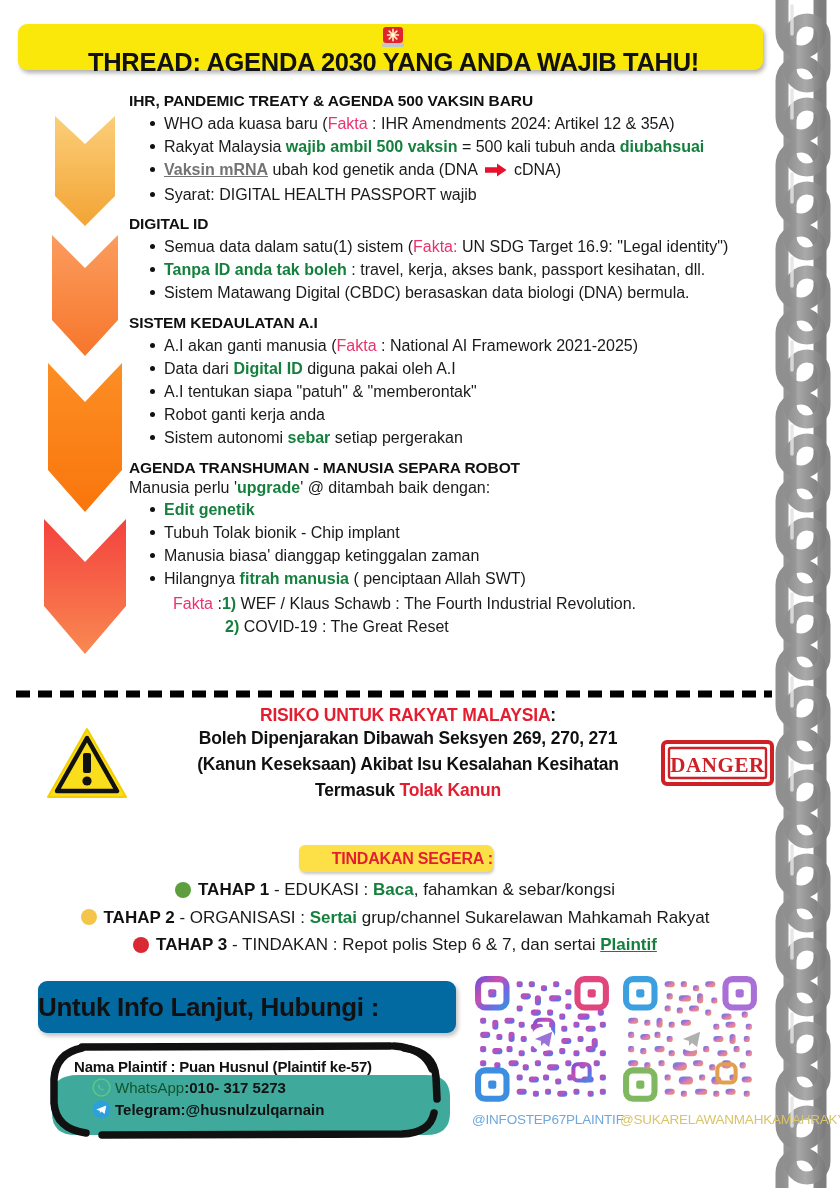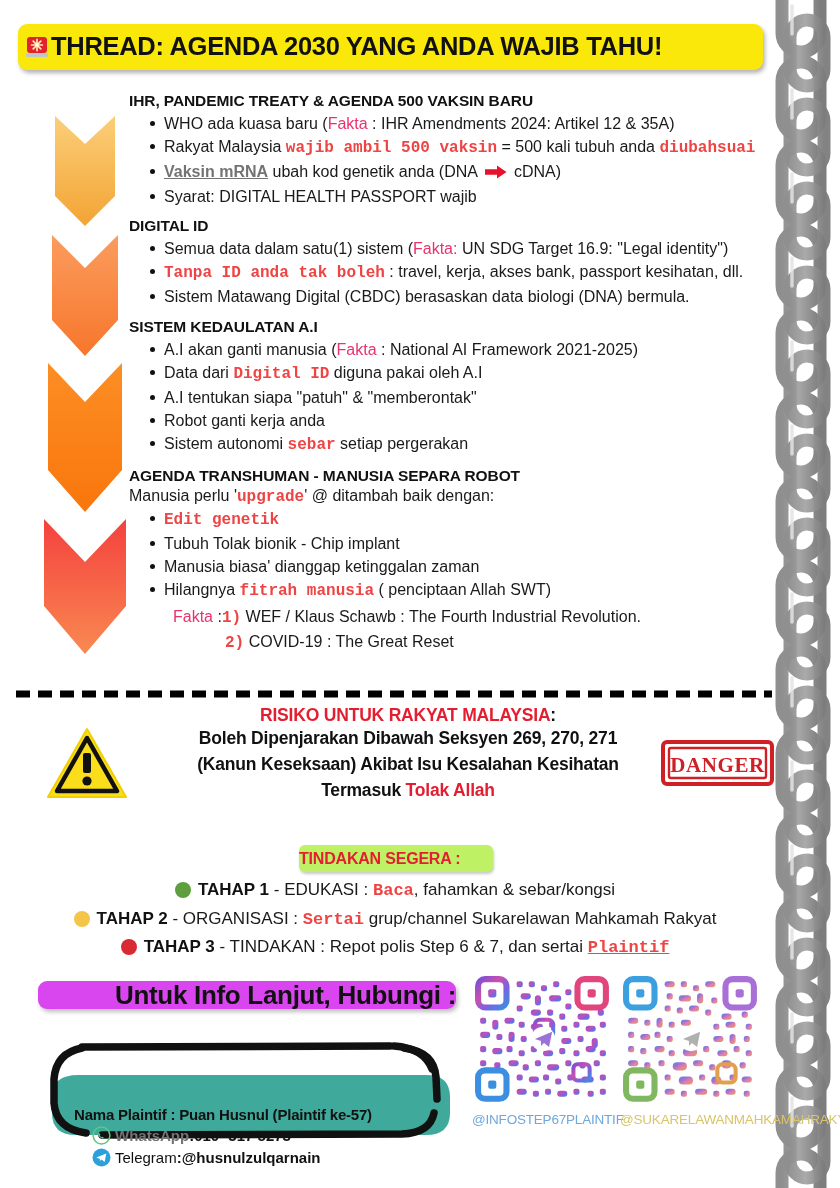--- a/index.html
+++ b/index.html
@@ -11,21 +11,21 @@
   .page{position:relative;width:840px;height:1188px;}
 
   
   .chain{position:absolute;right:0;top:0;width:78px;height:1188px;}
 
   
   .header-wrap{position:absolute;left:18px;top:24px;width:745px;height:46px;}
   .header-bar{
     width:100%;height:100%;background:#FBE80B;border-radius:9px;
     box-shadow:2px 3px 4px rgba(0,0,0,.30);
-    display:flex;align-items:center;box-sizing:border-box;padding-left:6px;
+    display:flex;align-items:center;box-sizing:border-box;padding-left:6px;flex-direction:column;
   }
   .siren{width:26px;height:26px;flex:0 0 26px;margin-right:1px;position:relative;}
   .header-title{
     font-size:25.5px;font-weight:bold;color:#111;letter-spacing:-0.3px;
     white-space:nowrap;line-height:1;
   }
 
   
   .arrows{position:absolute;left:42px;top:98px;width:92px;height:560px;}
 
@@ -37,21 +37,21 @@
   }
   .sec-sub{font-size:16px;color:#1a1a1a;margin:0 0 1px 0;}
   ul.blist{margin:0;padding:0 0 0 21px;list-style:none;}
   ul.blist li{
     font-size:16px;color:#1a1a1a;line-height:1.44;position:relative;padding-left:14px;
   }
   ul.blist li:before{
     content:"";position:absolute;left:0;top:9px;width:5px;height:5px;
     border-radius:50%;background:#111;
   }
-  b{font-weight:bold;color:#ef4444;font-family:Liberation Mono, monospace;}
+  b{font-weight:bold;color:#15803d;}
   .fakta{color:#E8336D;}
   .uline{text-decoration:underline;}
   .mrna{color:#737373;font-weight:bold;text-decoration:underline;}
   .arrow-ico{display:inline-block;vertical-align:-2px;margin:0 3px;}
   .fakta-lines{font-size:16px;color:#1a1a1a;line-height:1.45;margin-top:1px;margin-left:44px;}
   .fakta-lines .indent{display:inline-block;width:52px;}
 
   
   .divider{position:absolute;left:13px;top:684px;width:762px;height:8px;}
 
@@ -62,49 +62,49 @@
     margin-left:128px;width:560px;text-align:center;
   }
   .risk-head{font-size:17.5px;font-weight:bold;color:#E31E30;letter-spacing:-0.2px;}
   .risk-head .colon{color:#111;}
   .risk-line{font-size:17.5px;font-weight:bold;color:#111;line-height:1.48;letter-spacing:-0.2px;}
   .risk-line .red{color:#E31E30;}
   .stamp{position:absolute;left:660px;top:34px;width:115px;height:48px;}
 
   
   .tindakan-badge{
-    position:absolute;left:299px;top:845px;width:194px;height:27px;background:#bef264;
-    border-radius:6px;display:flex;align-items:center;justify-content:flex-start;
+    position:absolute;left:299px;top:845px;width:194px;height:27px;background:#fde047;
+    border-radius:6px;display:flex;align-items:center;justify-content:flex-end;
     box-shadow:1px 2px 3px rgba(0,0,0,.22);
   }
   .tindakan-badge span{font-size:16px;font-weight:bold;color:#E31E30;letter-spacing:-0.2px;}
   .tahap-rows{position:absolute;left:0;top:876px;width:790px;}
   .tahap{
     display:flex;align-items:center;justify-content:center;
     font-size:17px;color:#1a1a1a;line-height:1.62;white-space:nowrap;
   }
   .dot{width:16px;height:16px;border-radius:50%;margin-right:7px;flex:0 0 16px;display:inline-block;}
   .tahap .lbl{font-weight:bold;color:#111;}
 
   
   .info-badge{
-    position:absolute;left:38px;top:981px;width:418px;height:28px;background:#d946ef;
-    border-radius:9px;display:flex;align-items:center;justify-content:flex-end;
+    position:absolute;left:38px;top:981px;width:418px;height:52px;background:#0369a1;
+    border-radius:9px;display:flex;align-items:center;justify-content:flex-start;
     box-shadow:2px 3px 4px rgba(0,0,0,.25);
   }
   .info-badge span{font-size:26px;font-weight:bold;color:#111;letter-spacing:-0.3px;}
 
   
   .contact{position:absolute;left:42px;top:1039px;width:420px;height:112px;}
   .contact-text{position:absolute;left:32px;top:19px;width:390px;}
-  .c-name{font-size:15px;font-weight:bold;color:#111;white-space:nowrap;letter-spacing:-0.2px;margin-top:48px;}
+  .c-name{font-size:15px;font-weight:bold;color:#111;white-space:nowrap;letter-spacing:-0.2px;}
   .c-row{display:flex;align-items:center;font-size:15px;font-weight:bold;color:#111;margin-top:3px;padding-left:18px;}
   .c-row .ic{width:19px;height:19px;margin-right:4px;flex:0 0 19px;}
-  .wa-label{color:#737373;font-weight:bold;}
-  .tg-label{color:#111;font-weight:normal;}
+  .wa-label{color:#14532d;font-weight:normal;}
+  .tg-label{color:#111;font-weight:bold;}
 
   
   .qrs{position:absolute;left:468px;top:975px;width:310px;}
   .qr-item{position:absolute;width:142px;text-align:center;}
   .qr-item.a{left:4px;top:0;}
   .qr-item.b{left:152px;top:0;}
   .qr-img{width:142px;height:132px;}
   .qr-cap{font-size:13.5px;line-height:1.25;margin-top:1px;letter-spacing:-0.2px;}
   .qr-cap.a{color:#6EA8DC;}
   .qr-cap.b{color:#D8C46A;}
@@ -294,21 +294,21 @@
         <path d="M41 2 L80 70 L2 70 Z" fill="#FBDE1B" stroke="#F2D000" stroke-width="2" stroke-linejoin="round"></path>
         <path d="M41 11 L71 64 L11 64 Z" fill="none" stroke="#111" stroke-width="4.5" stroke-linejoin="round"></path>
         <rect x="37" y="26" width="8" height="20" rx="2" fill="#111"></rect>
         <circle cx="41" cy="54" r="4.6" fill="#111"></circle>
       </svg>
     </div>
     <div class="risk-text">
       <div class="risk-head"><span>RISIKO UNTUK RAKYAT MALAYSIA</span><span class="colon">:</span></div>
       <div class="risk-line">Boleh Dipenjarakan Dibawah Seksyen 269, 270, 271</div>
       <div class="risk-line">(Kanun Keseksaan) Akibat Isu Kesalahan Kesihatan</div>
-      <div class="risk-line"><span>Termasuk </span><span class="red">Tolak Allah</span></div>
+      <div class="risk-line"><span>Termasuk </span><span class="red">Tolak Kanun</span></div>
     </div>
     <div class="stamp">
       <svg width="115" height="48" viewBox="0 0 115 48" xmlns="http://www.w3.org/2000/svg">
         <rect x="3" y="3" width="109" height="42" rx="4" fill="none" stroke="#CF2026" stroke-width="4"></rect>
         <rect x="9" y="9" width="97" height="30" rx="2" fill="none" stroke="#CF2026" stroke-width="2.4"></rect>
         <text x="57.5" y="32.5" text-anchor="middle" font-family="'Liberation Serif',serif" font-size="21" font-weight="bold" fill="#CF2026" letter-spacing="0.6">DANGER</text>
       </svg>
     </div>
   </div>
 

